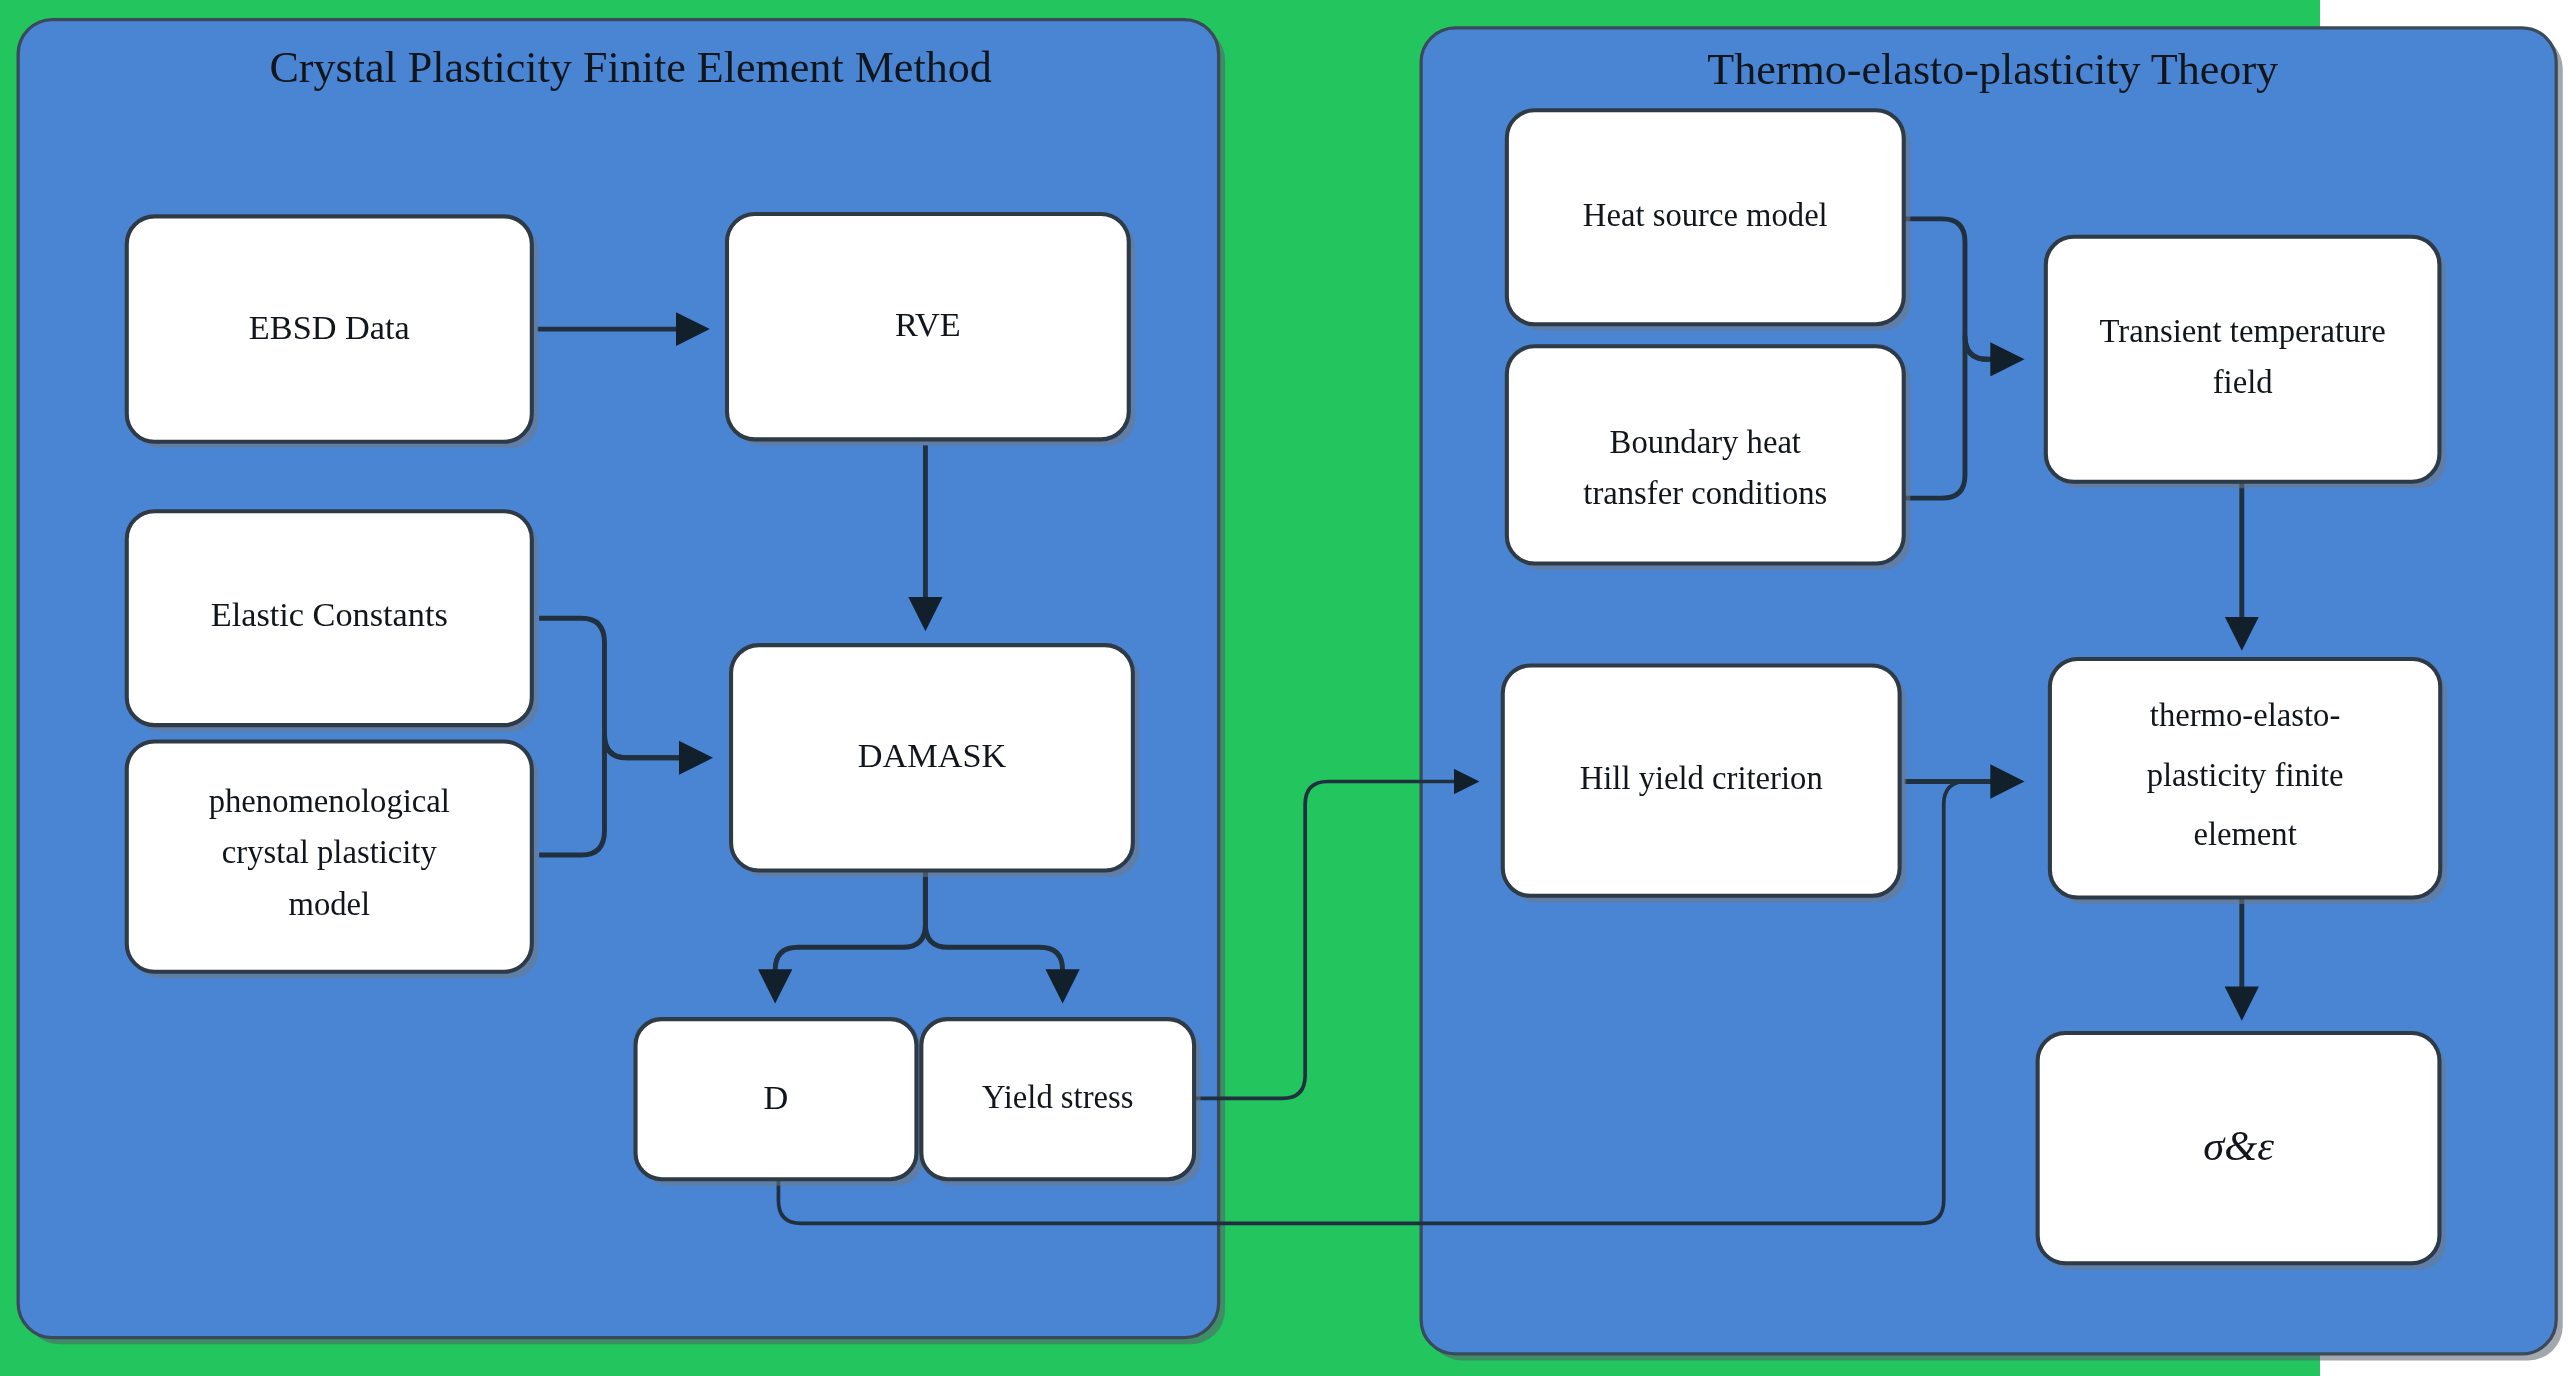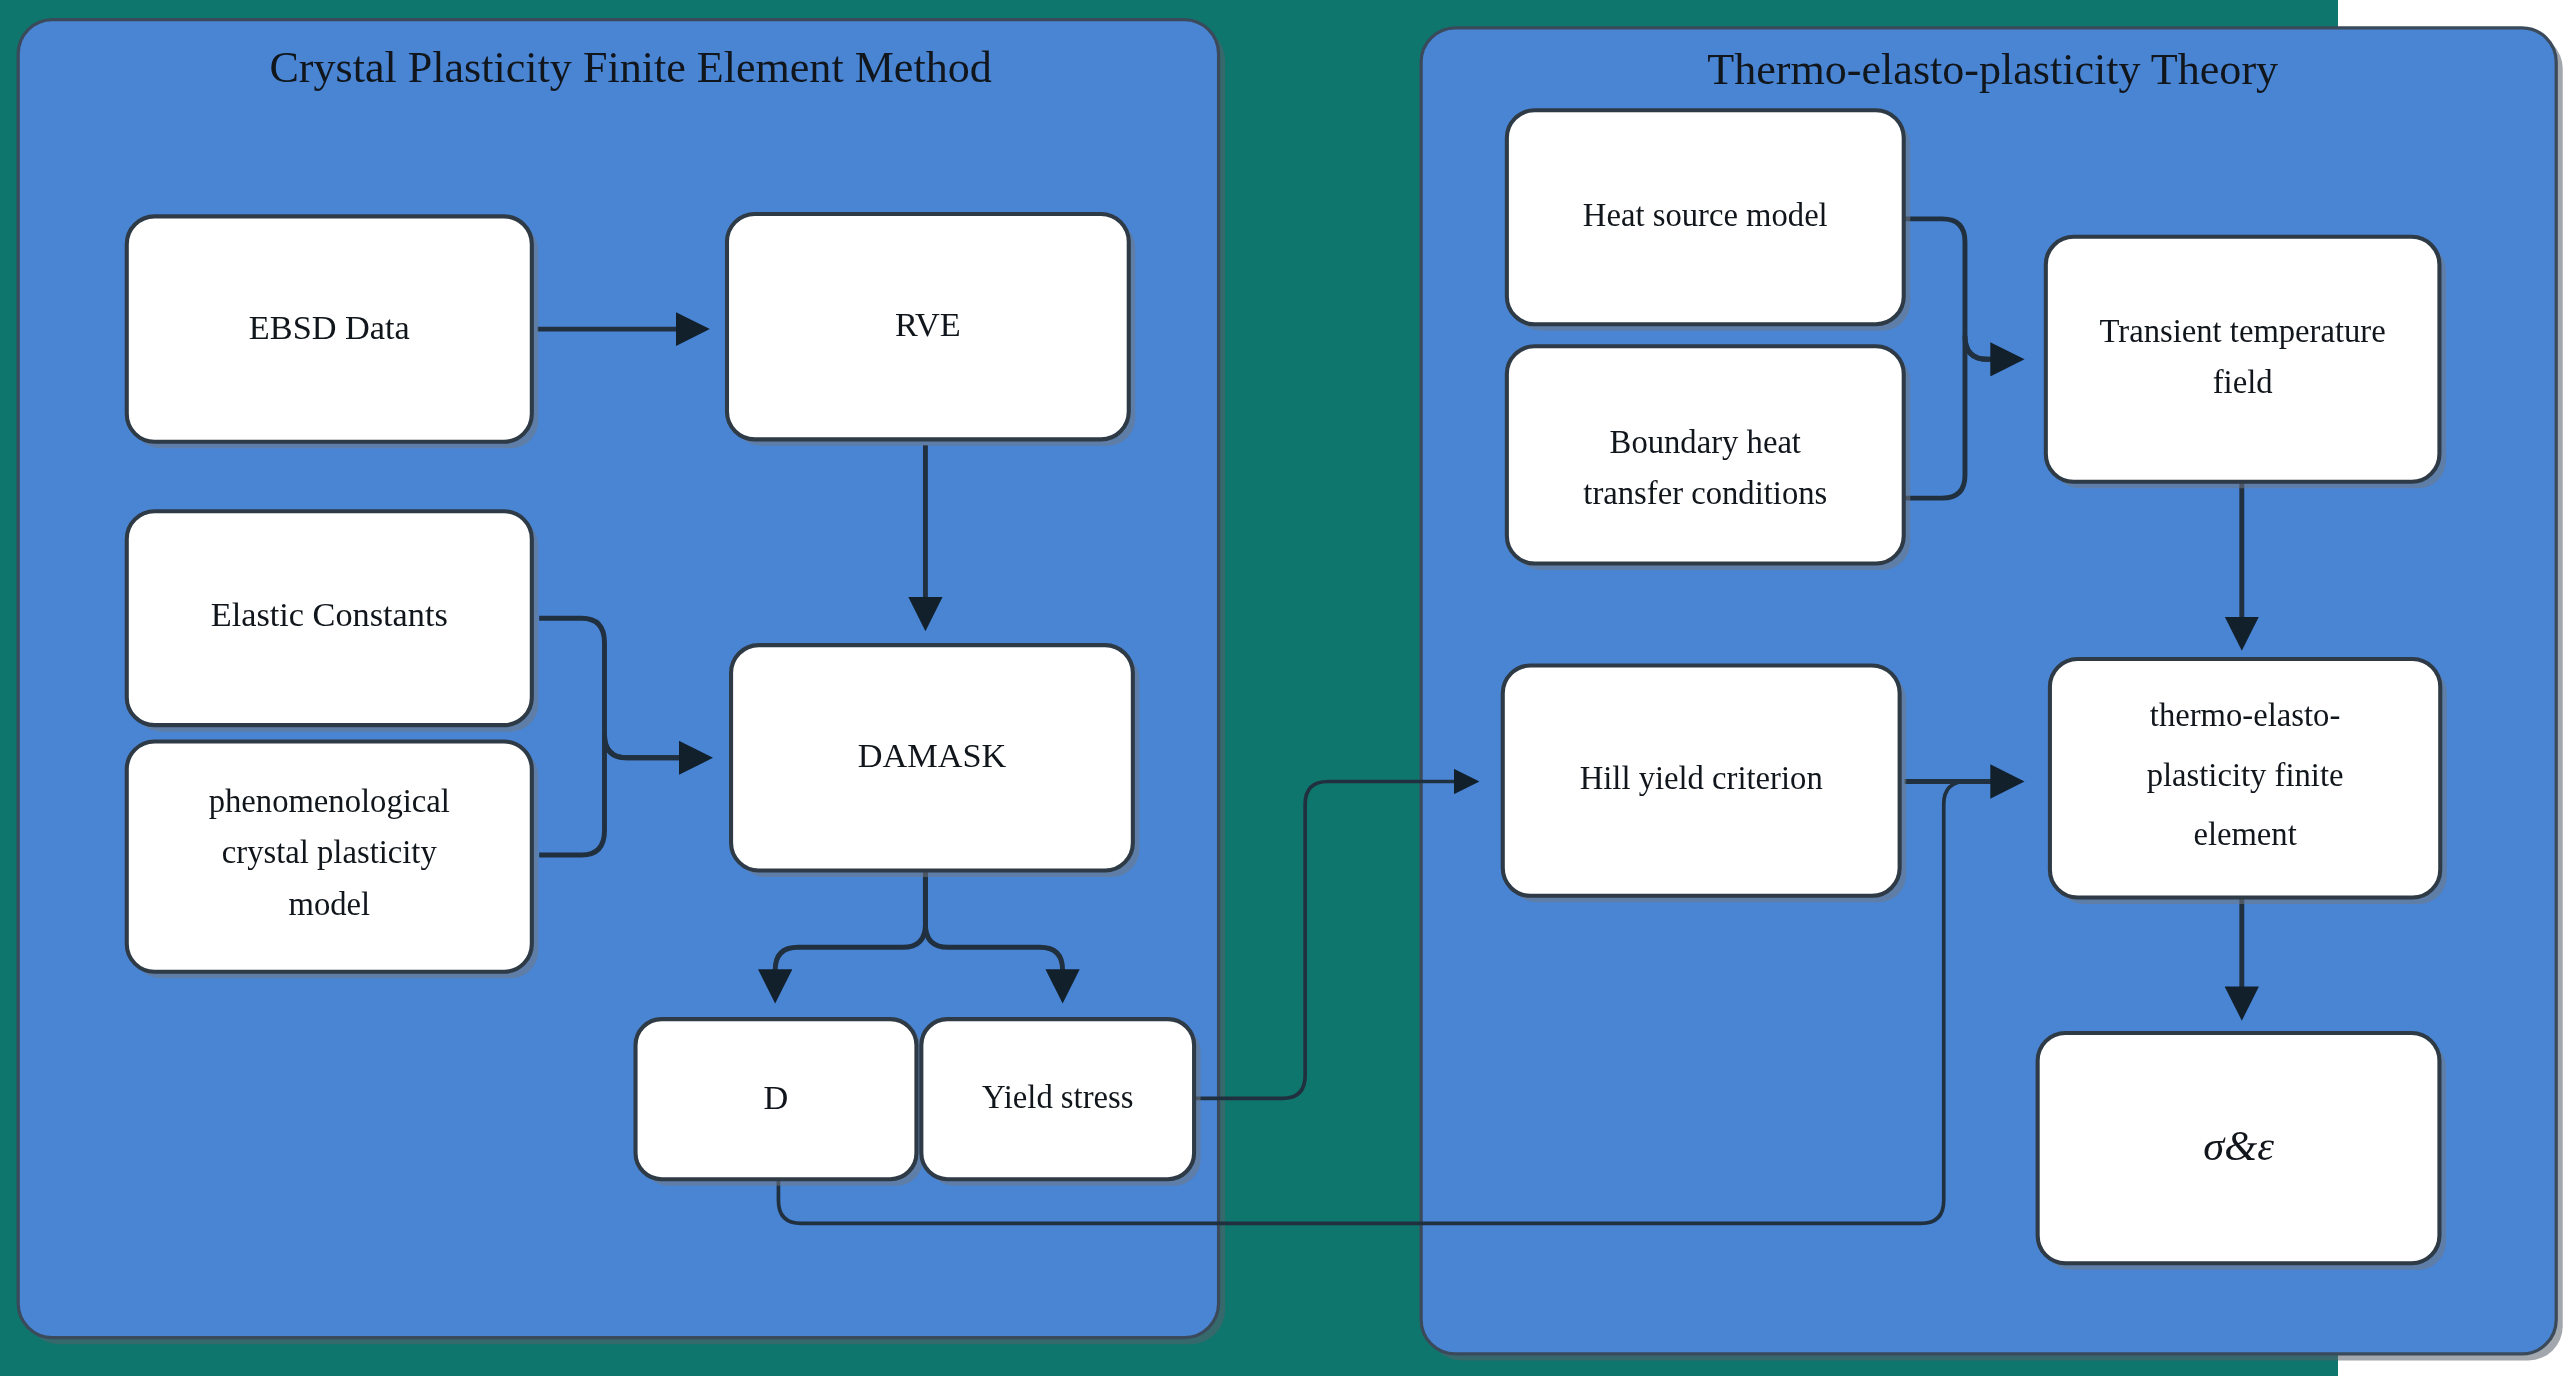--- a/index.html
+++ b/index.html
@@ -1,21 +1,21 @@
 <!DOCTYPE html>
 <html style="font-size:13px"><head>
 <meta charset="utf-8">
 <style>
   html,body{margin:0;padding:0;background:#ffffff;}
   body{
     width:2576px;height:1376px;
     font-family:"Liberation Serif","DejaVu Serif",serif;
     overflow:hidden;
   }
-  #stage{position:relative;width:2320px;height:1376px;background:#0f766e;padding-left:18px;}
+  #stage{position:relative;width:2320px;height:1376px;background:#22c55e;}
   svg.flow{position:absolute;inset:0;width:2576px;height:1376px;display:block;}
 
   .panel-shape{fill:#4a85d4;stroke:#3b4a5a;stroke-width:4;}
   .panel-shadow{fill:#555f6b;opacity:.55;}
   .box-shape{fill:#ffffff;stroke:#2e3a45;stroke-width:5;}
   .box-shadow{fill:#6f7884;opacity:.55;}
   .edge{fill:none;stroke:#21303f;stroke-width:6;stroke-linecap:butt;stroke-linejoin:round;}
   .edge-thin{fill:none;stroke:#21303f;stroke-width:4.5;stroke-linejoin:round;stroke-linecap:butt;}
   .arrowhead{fill:#12202c;}
 

